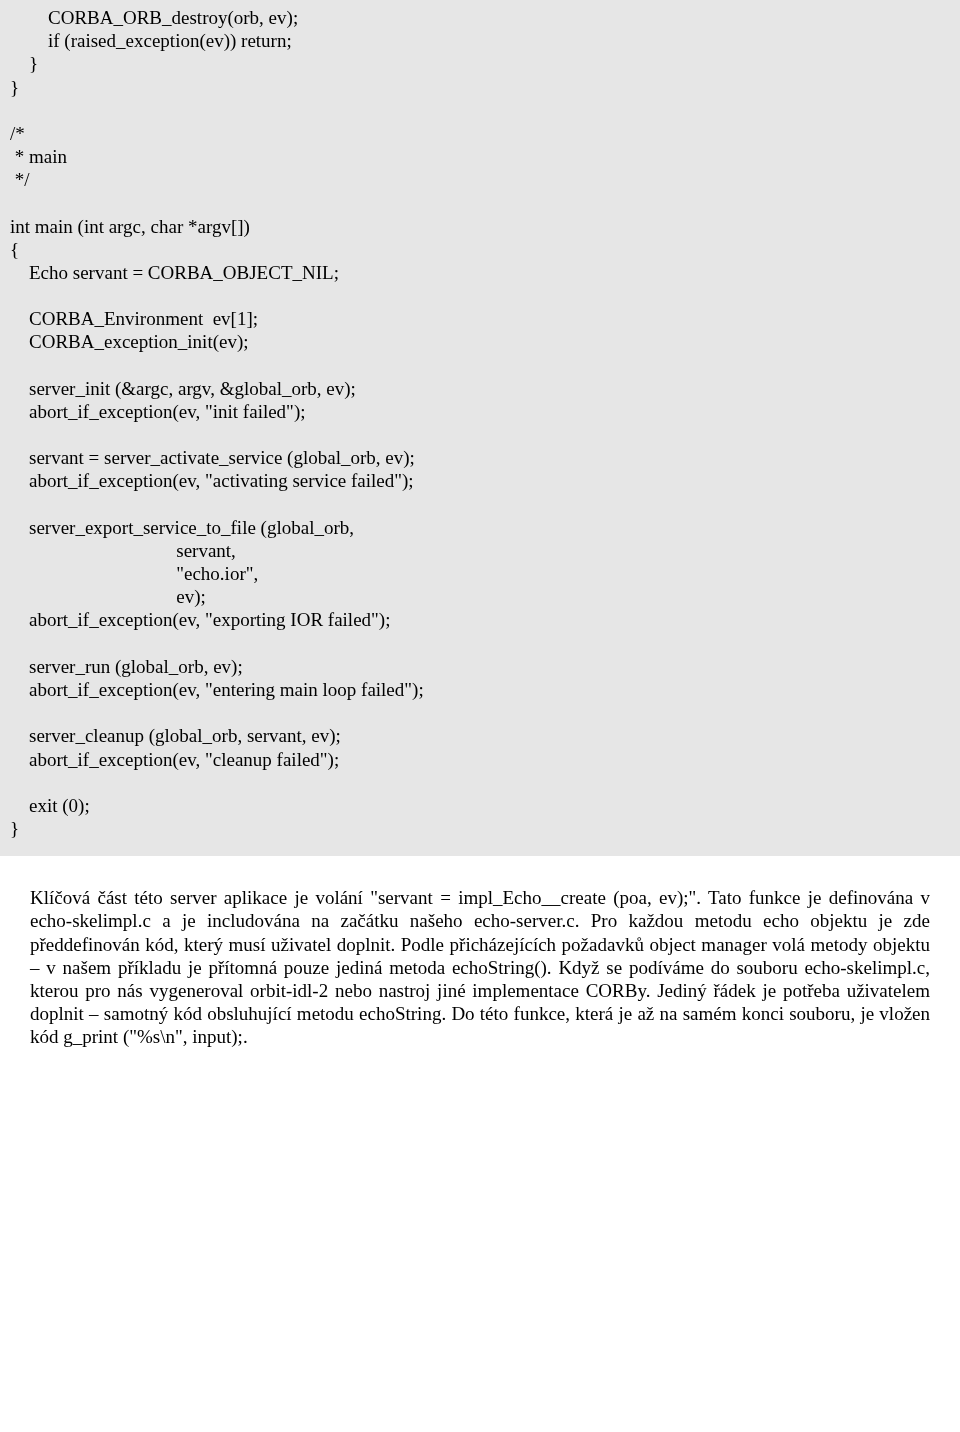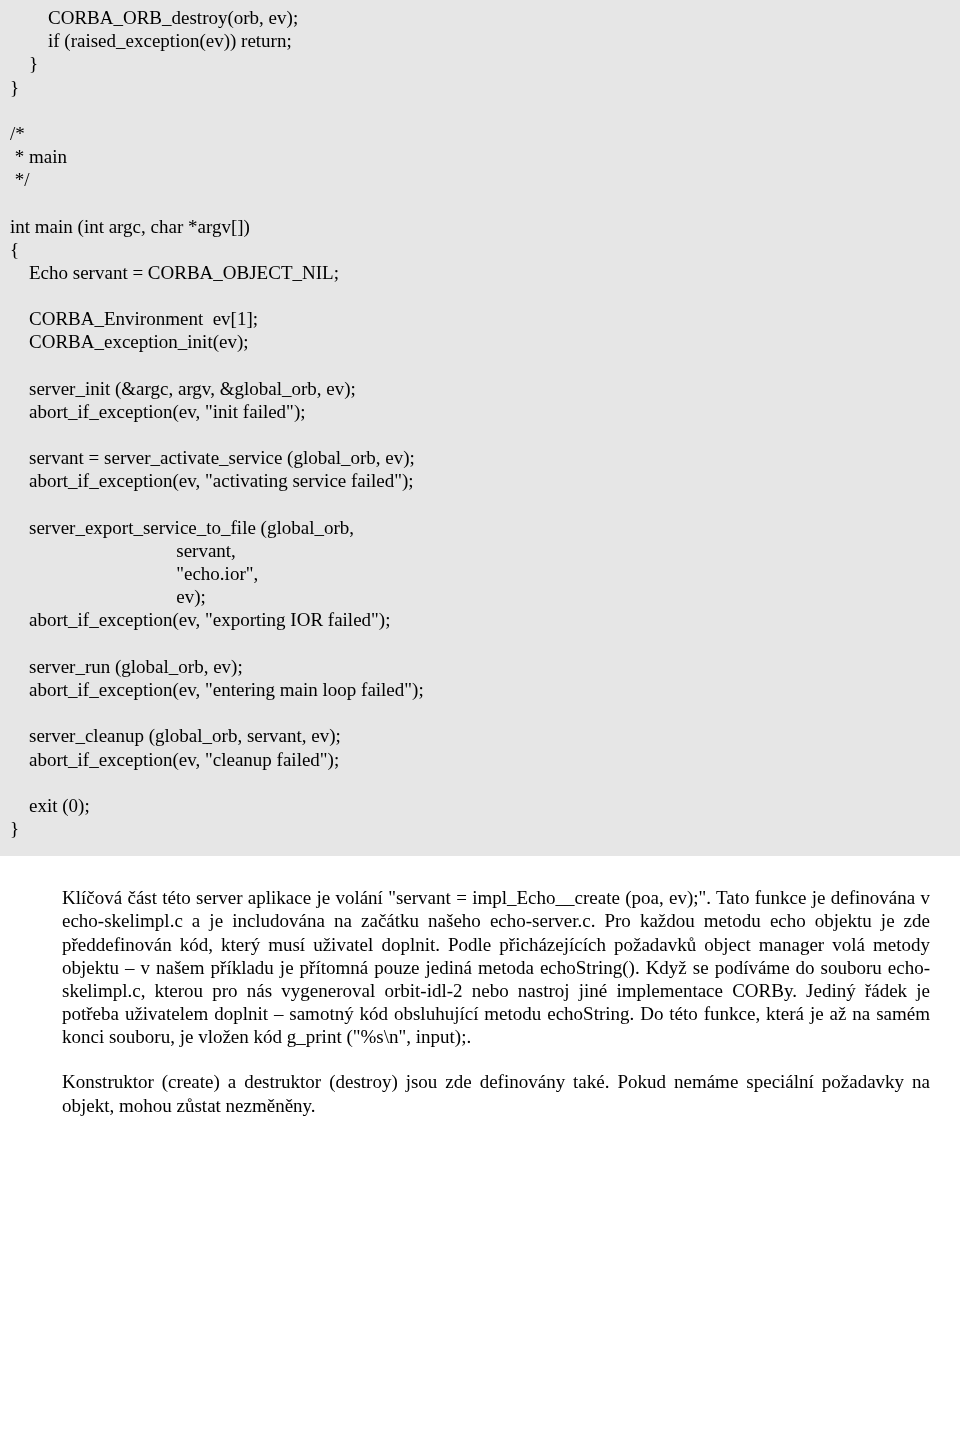--- a/index.html
+++ b/index.html
@@ -14,21 +14,20 @@
   .code-block {
     background: #e6e6e6;
     padding: 6px 23px 16px 10px;
     white-space: pre;
     font-family: "Times New Roman", Times, serif;
     font-size: 19px;
     line-height: 1.22;
   }
   .body-text {
     padding: 30px 30px 0 30px;
-    margin-left: 32px;
   }
   .body-text p {
     margin: 0 0 22px 0;
     text-align: justify;
     line-height: 1.22;
   }
 </style>
 </head>
 <body>
 
@@ -64,14 +63,13 @@
     abort_if_exception(ev, "entering main loop failed");
 
     server_cleanup (global_orb, servant, ev);
     abort_if_exception(ev, "cleanup failed");
 
     exit (0);
 }</div>
 
 <div class="body-text">
   <p>Klíčová část této server aplikace je volání "servant = impl_Echo__create (poa, ev);". Tato funkce je definována v echo-skelimpl.c a je includována na začátku našeho echo-server.c. Pro každou metodu echo objektu je zde předdefinován kód, který musí uživatel doplnit. Podle přicházejících požadavků object manager volá metody objektu – v našem příkladu je přítomná pouze jediná metoda echoString(). Když se podíváme do souboru echo-skelimpl.c, kterou pro nás vygeneroval orbit-idl-2 nebo nastroj jiné implementace CORBy. Jediný řádek je potřeba uživatelem doplnit – samotný kód obsluhující metodu echoString. Do této funkce, která je až na samém konci souboru, je vložen kód g_print ("%s\n", input);.</p>
-  <p>Konstruktor (create) a destruktor (destroy) jsou zde definovány také. Pokud nemáme speciální požadavky na objekt, mohou zůstat nezměněny.</p>
 </div>
 
 </body></html>

